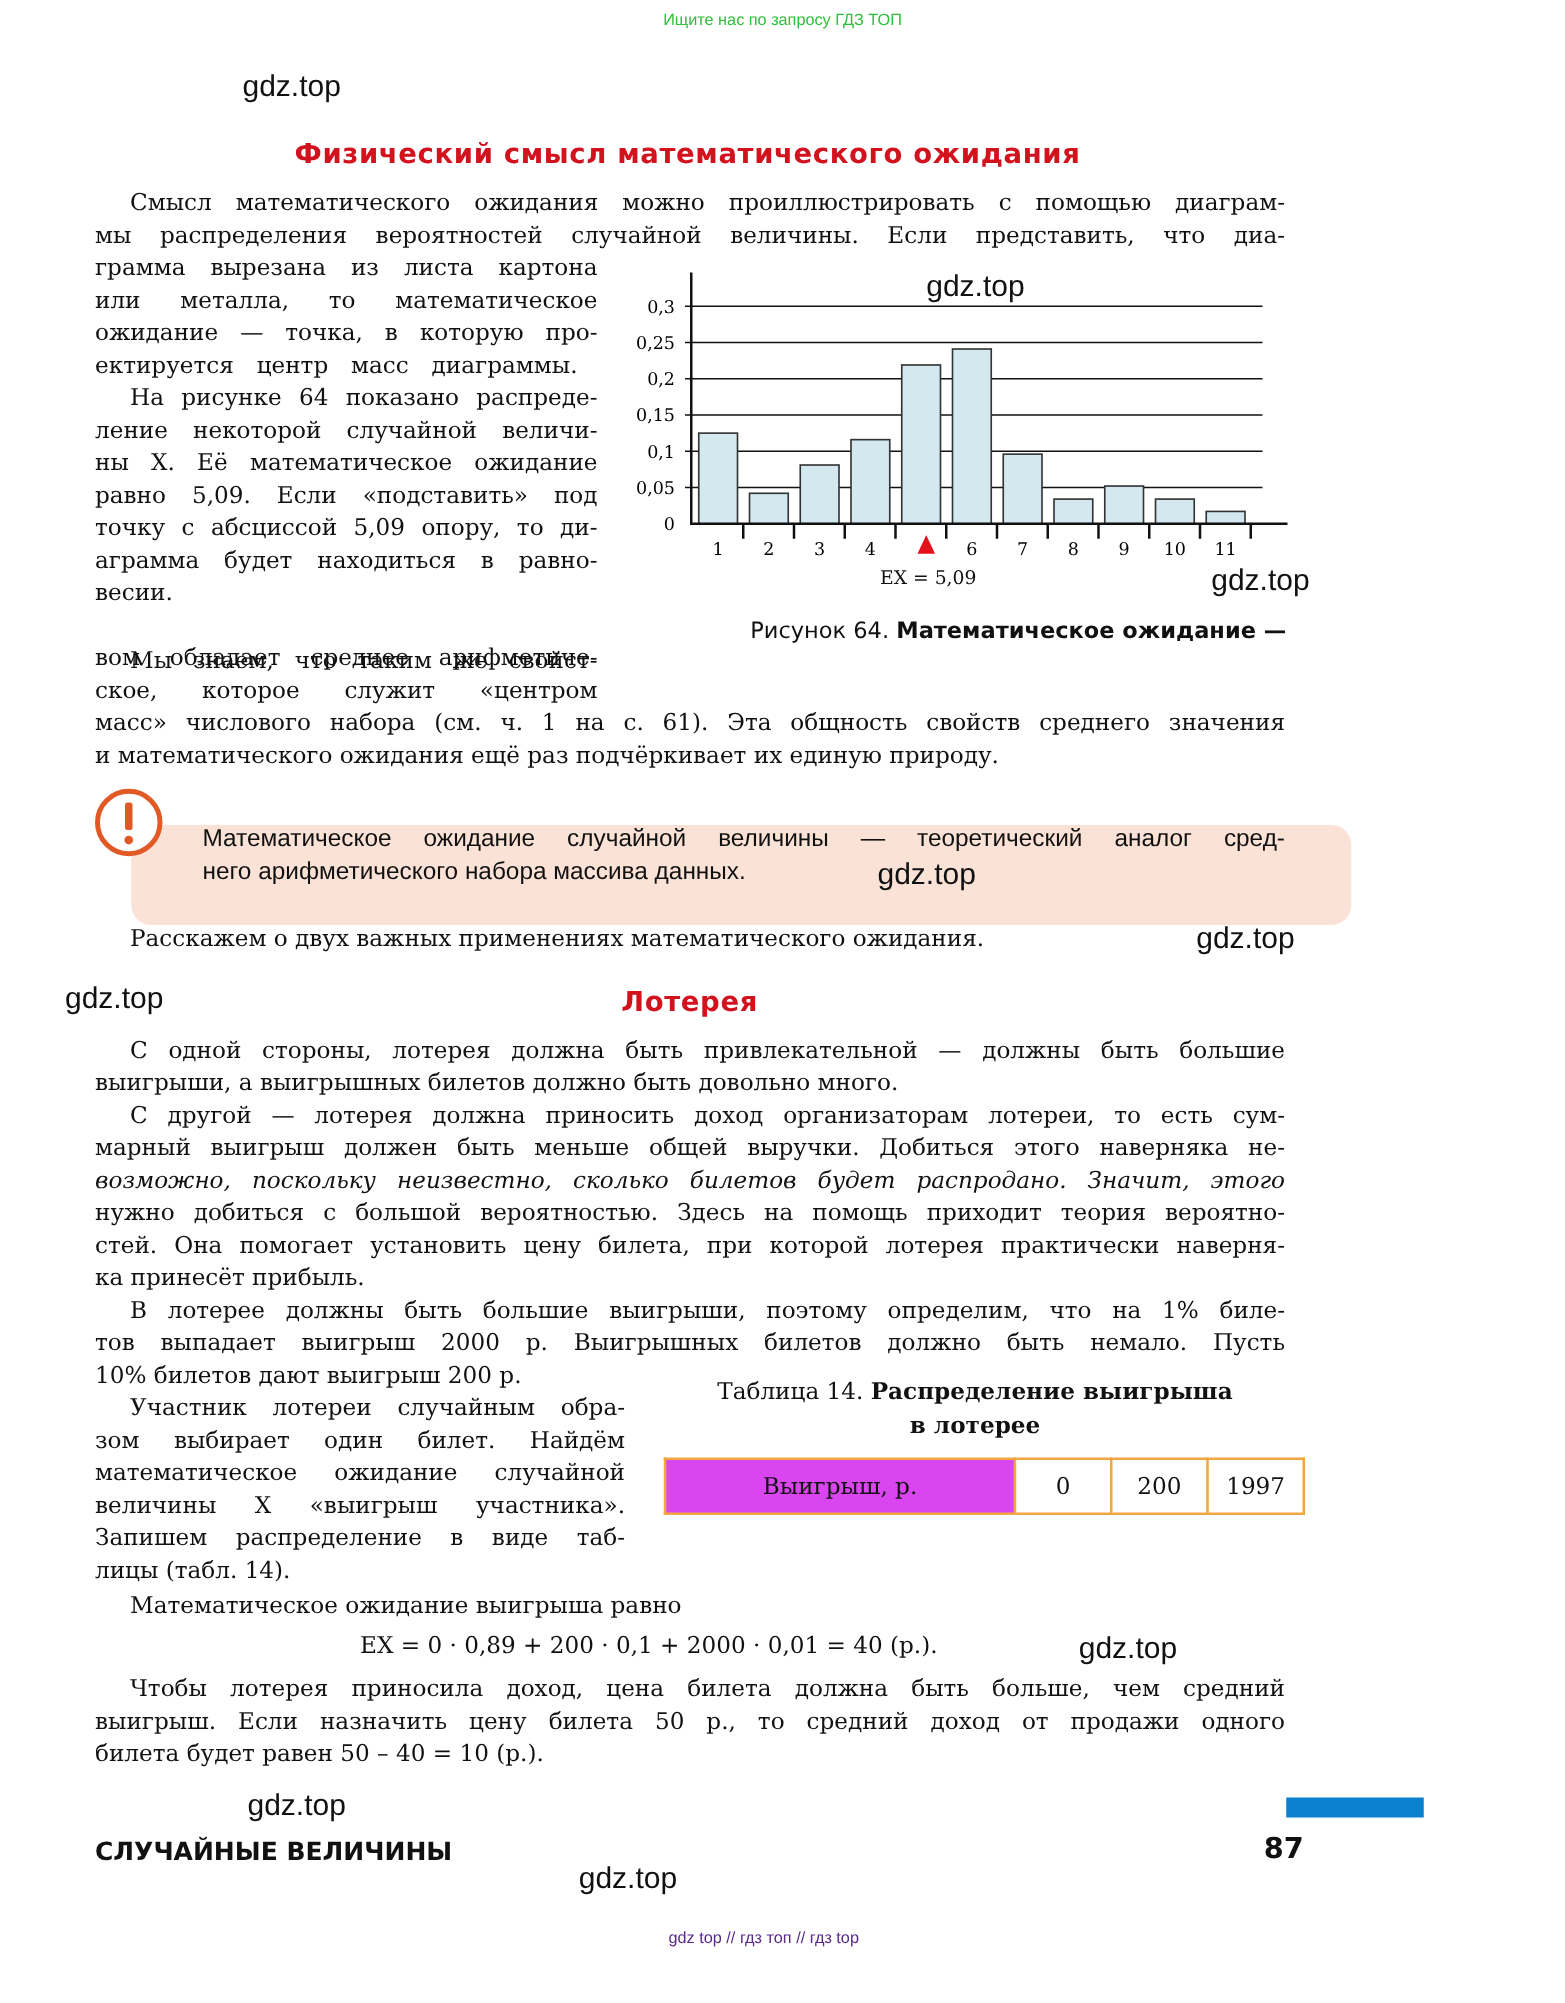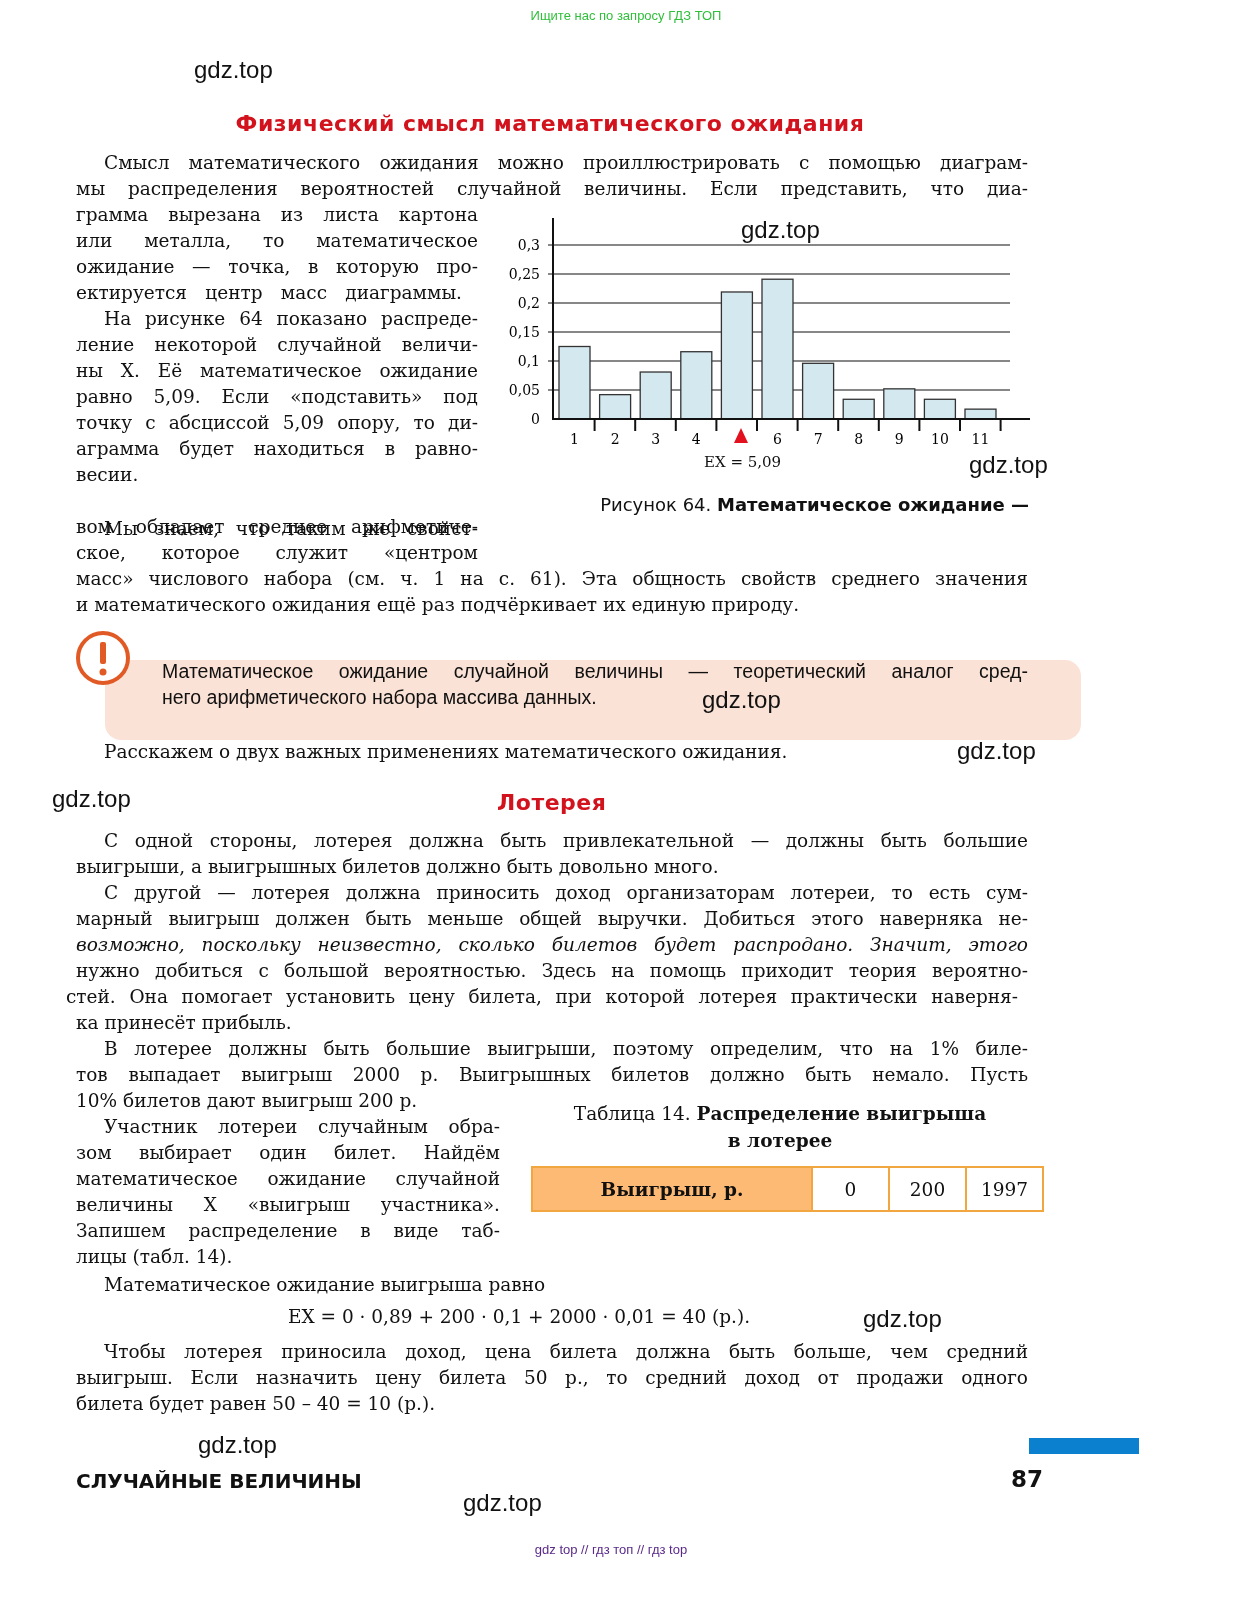--- a/index.html
+++ b/index.html
@@ -7,21 +7,21 @@
   .abs{position:absolute;}
   .top-note{top:8px;left:0;width:1252px;text-align:center;font-family:"Liberation Sans",sans-serif;font-size:13px;color:#2fbf3a;}
   .wm{font-family:"Liberation Sans",sans-serif;font-size:24px;color:#111;}
   .h-red{font-family:"DejaVu Sans","Liberation Sans",sans-serif;font-weight:bold;color:#d2121d;font-size:22px;letter-spacing:0.5px;}
   .line{position:absolute;font-size:18.5px;white-space:nowrap;}
   .just{text-align:justify;text-align-last:justify;}
   .callout{left:105px;top:660px;width:976px;height:80px;background:#fbe2d6;border-radius:16px;}
   .callout-text{font-family:"Liberation Sans",sans-serif;font-size:19.5px;line-height:26px;}
   table.t14{border-collapse:collapse;position:absolute;left:542px;top:1195px;}
   table.t14 td{border:2px solid #f2a640;font-size:18.5px;text-align:center;height:40px;}
-  table.t14 td.hd{background:#fdba74;font-weight:bold;width:276px;}
+  table.t14 td.hd{background:#d946ef;font-weight:normal;width:276px;}
   .footer-title{font-family:"DejaVu Sans","Liberation Sans",sans-serif;font-weight:bold;font-size:20px;}
 </style>
 </head>
 <body>
 
 <div class="abs top-note">Ищите нас по запросу ГДЗ ТОП</div>
 
 <div class="abs wm" style="left:194px;top:56px;">gdz.top</div>
 <div class="abs wm" style="left:741px;top:216px;z-index:3;">gdz.top</div>
 <div class="abs wm" style="left:969px;top:451px;">gdz.top</div>
@@ -133,21 +133,21 @@
 <div class="line" style="left:104px;top:741px;">Расскажем о двух важных применениях математического ожидания.</div>
 
 <div class="abs h-red" style="left:497px;top:790px;">Лотерея</div>
 
 <div class="line just" style="left:104px;top:830px;width:924px;">С одной стороны, лотерея должна быть привлекательной — должны быть большие</div>
 <div class="line" style="left:76px;top:856px;">выигрыши, а выигрышных билетов должно быть довольно много.</div>
 <div class="line just" style="left:104px;top:882px;width:924px;">С другой — лотерея должна приносить доход организаторам лотереи, то есть сум-</div>
 <div class="line just" style="left:76px;top:908px;width:952px;">марный выигрыш должен быть меньше общей выручки. Добиться этого наверняка не-</div>
 <div class="line just" style="left:76px;top:934px;width:952px;font-style:italic;">возможно, поскольку неизвестно, сколько билетов будет распродано. Значит, этого</div>
 <div class="line just" style="left:76px;top:960px;width:952px;">нужно добиться с большой вероятностью. Здесь на помощь приходит теория вероятно-</div>
-<div class="line just" style="left:66px;top:986px;width:952px;">стей. Она помогает установить цену билета, при которой лотерея практически наверня-</div>
+<div class="line just" style="left:76px;top:986px;width:952px;">стей. Она помогает установить цену билета, при которой лотерея практически наверня-</div>
 <div class="line" style="left:76px;top:1012px;">ка принесёт прибыль.</div>
 <div class="line just" style="left:104px;top:1038px;width:924px;">В лотерее должны быть большие выигрыши, поэтому определим, что на 1% биле-</div>
 <div class="line just" style="left:76px;top:1064px;width:952px;">тов выпадает выигрыш 2000 р. Выигрышных билетов должно быть немало. Пусть</div>
 <div class="line" style="left:76px;top:1090px;">10% билетов дают выигрыш 200 р.</div>
 <div class="line just" style="left:104px;top:1116px;width:396px;">Участник лотереи случайным обра-</div>
 <div class="line just" style="left:76px;top:1142px;width:424px;">зом выбирает один билет. Найдём</div>
 <div class="line just" style="left:76px;top:1168px;width:424px;">математическое ожидание случайной</div>
 <div class="line just" style="left:76px;top:1194px;width:424px;">величины X «выигрыш участника».</div>
 <div class="line just" style="left:76px;top:1220px;width:424px;">Запишем распределение в виде таб-</div>
 <div class="line" style="left:76px;top:1246px;">лицы (табл. 14).</div>

